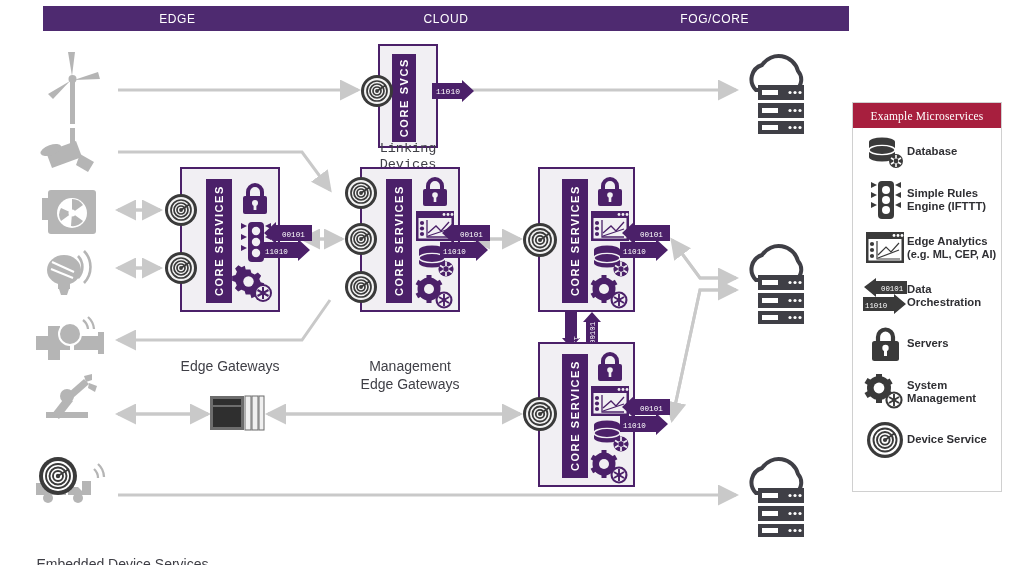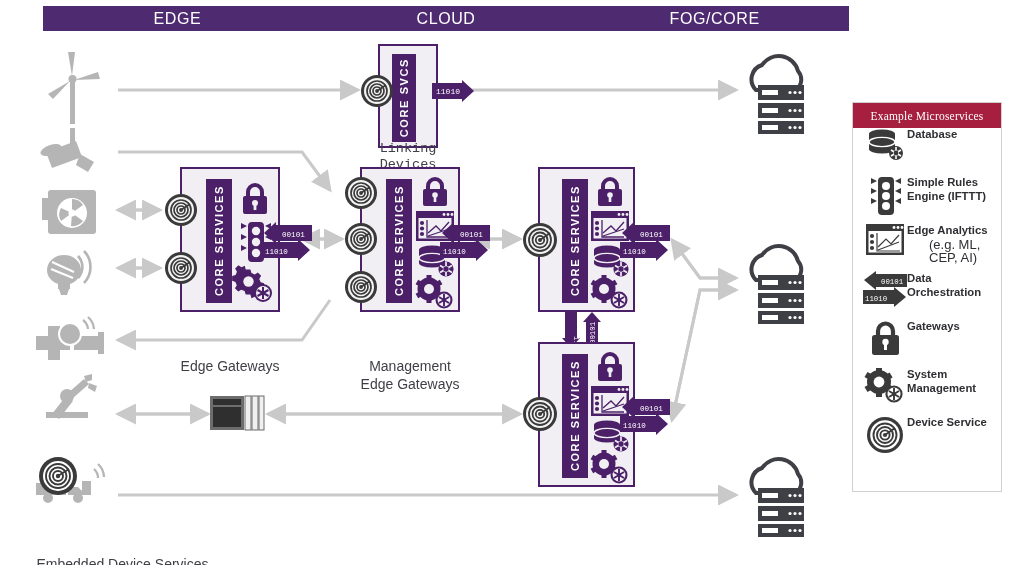--- a/index.html
+++ b/index.html
@@ -4,43 +4,43 @@
 <style>
   html,body{margin:0;padding:0;background:#ffffff;}
   body{width:1032px;height:565px;position:relative;overflow:hidden;
        font-family:"Liberation Sans","DejaVu Sans",sans-serif;color:#3a3a3a;}
 
   .abs{position:absolute;}
 
   
   #tier-bar{left:43px;top:6px;width:806px;height:25px;background:#4e2a70;display:flex;}
   #tier-bar .tier{flex:1;display:flex;align-items:center;justify-content:center;
-       color:#ffffff;font-size:16px;letter-spacing:.6px;}
+       color:#ffffff;font-size:12px;letter-spacing:.6px;}
 
   
   .caption{font-size:13.5px;color:#3f3f46;text-align:center;line-height:16px;}
   .caption.big{font-size:14px;margin-top:40px;}
 
   
   .svcbox{box-sizing:border-box;border:2.5px solid #4b2069;background:#f1eff3;}
   .corebar{position:absolute;background:#4b2069;display:flex;align-items:center;justify-content:center;}
   .corebar span{color:#ffffff;font-size:11px;letter-spacing:1.6px;font-weight:bold;
        writing-mode:vertical-rl;transform:rotate(180deg);white-space:nowrap;}
 
   svg{overflow:visible;display:block;}
 
   
   #legend{left:852px;top:102px;width:150px;height:390px;
       box-sizing:border-box;border:1px solid #d0d0d0;background:#ffffff;}
   #legend-head{height:25px;background:#a71f3e;color:#fff;font-size:11.5px;
       display:flex;align-items:center;justify-content:center;letter-spacing:.2px;font-family:Liberation Serif, serif;}
-  .leg-row{display:flex;align-items:flex-start;height:48px;padding-left:10px;}
+  .leg-row{display:flex;align-items:center;height:48px;padding-left:10px;}
   .leg-ico{width:44px;flex:0 0 44px;display:flex;align-items:center;justify-content:center;}
   .leg-txt{font-size:11.3px;color:#2f2f33;line-height:13.5px;font-weight:bold;}
-  .leg-txt .sub{font-size:13px;font-weight:normal;display:block;margin-left:22px;}
+  .leg-txt .sub{font-size:11px;font-weight:bold;display:block;}
 </style>
 </head>
 <body>
 
 <div class="abs" id="tier-bar">
   <div class="tier">EDGE</div>
   <div class="tier">CLOUD</div>
   <div class="tier">FOG/CORE</div>
 </div>
 
@@ -721,21 +721,21 @@
 
   <div class="leg-row">
     <div class="leg-ico">
       <svg width="32" height="36">
         <path d="M9 16 v-5 a7.5 7.5 0 0 1 15 0 v5" fill="none" stroke="#3a3a3a" stroke-width="4.2"></path>
         <rect x="3" y="15" width="27" height="20" rx="2.5" fill="#3a3a3a"></rect>
         <circle cx="16.5" cy="22" r="3.2" fill="#ffffff"></circle>
           <rect x="15" y="23" width="3" height="7" fill="#ffffff"></rect>
       </svg>
     </div>
-    <div class="leg-txt">Gateways</div>
+    <div class="leg-txt">Servers</div>
   </div>
 
   <div class="leg-row">
     <div class="leg-ico">
       <svg width="40" height="36">
         <circle cx="14" cy="14" r="12" fill="#3a3a3a"></circle>
         <g fill="#3a3a3a">
             <rect x="11" y="0" width="6" height="29"></rect>
           <rect x="11" y="0" width="6" height="29" transform="rotate(60 14 14)"></rect>
           <rect x="11" y="0" width="6" height="29" transform="rotate(120 14 14)"></rect>

